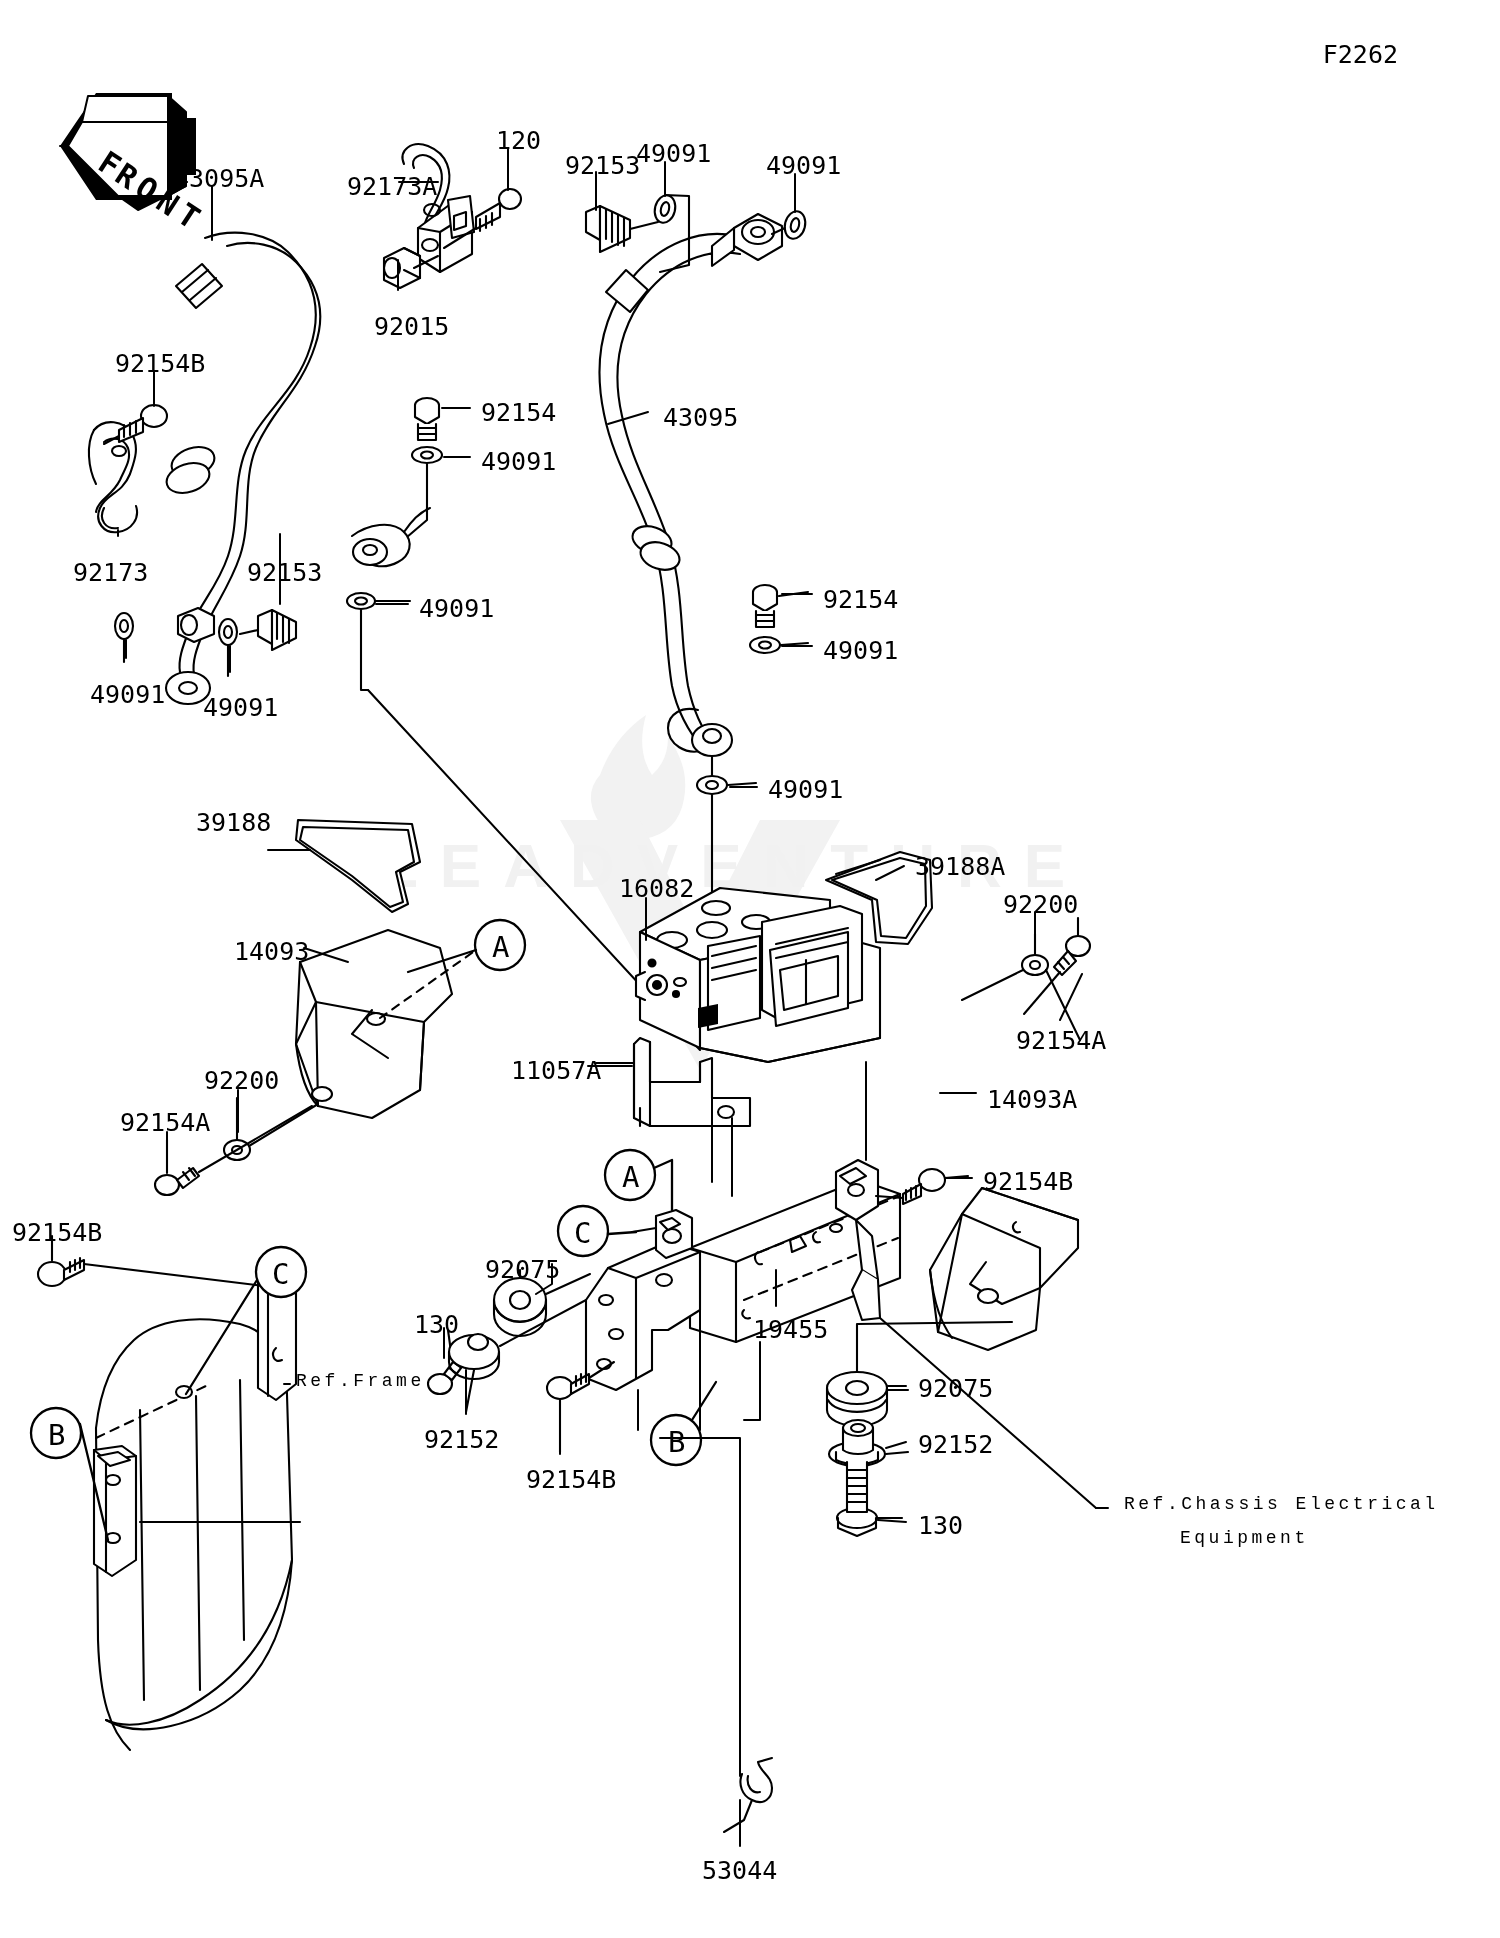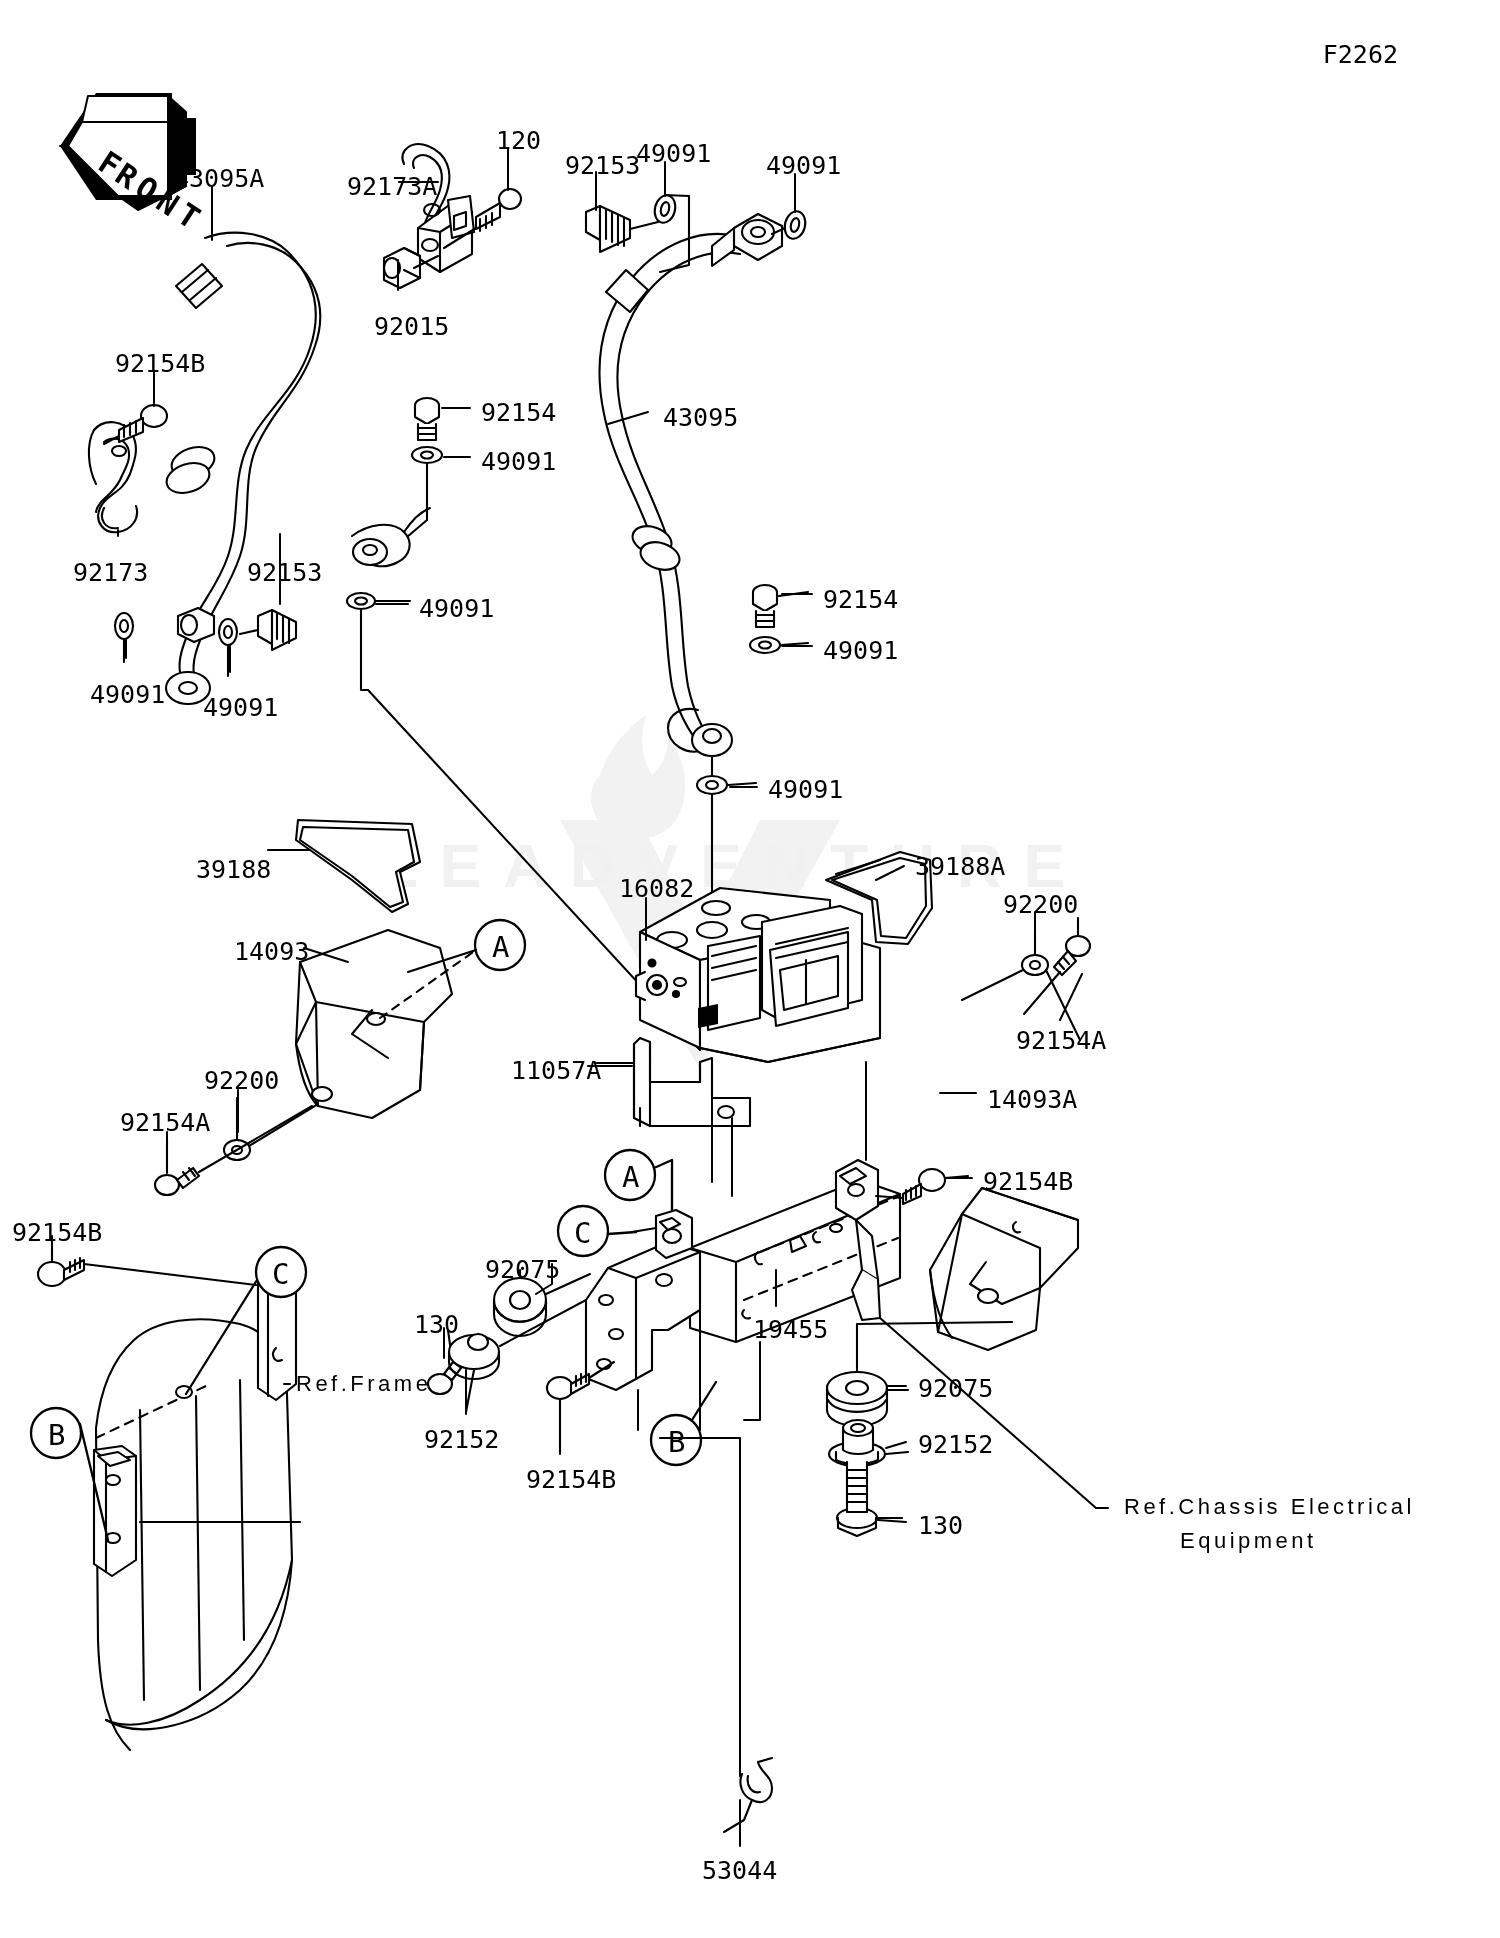--- a/index.html
+++ b/index.html
@@ -6,22 +6,22 @@
   body{width:1500px;height:1938px;position:relative;overflow:hidden;
        font-family:"DejaVu Sans Mono","Liberation Mono",monospace;color:#000;}
   #sheet{position:absolute;inset:0;}
   svg{position:absolute;top:0;left:0;width:1500px;height:1938px;}
   .code{position:absolute;font-family:"DejaVu Sans Mono","Liberation Mono",monospace;
         font-size:25px;white-space:nowrap;}
   .hdr{position:absolute;right:102px;top:40px;font-size:25px;
        font-family:"DejaVu Sans Mono","Liberation Mono",monospace;}
   .foot{position:absolute;left:0;width:1500px;text-align:center;top:1898px;
         font-size:25px;font-family:"Liberation Sans",sans-serif;}
-  .refl{position:absolute;font-size:22px;letter-spacing:3.5px;
-        font-family:Liberation Sans, sans-serif;white-space:pre;}
+  .refl{position:absolute;font-size:18px;letter-spacing:3.5px;
+        font-family:Liberation Mono, monospace;white-space:pre;}
   .wm{position:absolute;color:#f1f1f1;font-weight:bold;
       font-family:"Liberation Sans",sans-serif;user-select:none;}
 </style>
 </head>
 <body>
 
 <div id="sheet">
 
   <svg viewBox="0 0 1500 1938" aria-hidden="true">
     <g opacity="1" fill="#f2f2f2">
@@ -572,21 +572,21 @@
   <div class="code" style="left:663px;top:403px;">43095</div>
   <div class="code" style="left:481px;top:447px;">49091</div>
   <div class="code" style="left:73px;top:558px;">92173</div>
   <div class="code" style="left:247px;top:558px;">92153</div>
   <div class="code" style="left:419px;top:594px;">49091</div>
   <div class="code" style="left:823px;top:585px;">92154</div>
   <div class="code" style="left:90px;top:680px;">49091</div>
   <div class="code" style="left:203px;top:693px;">49091</div>
   <div class="code" style="left:823px;top:636px;">49091</div>
   <div class="code" style="left:768px;top:775px;">49091</div>
-  <div class="code" style="left:196px;top:855px;">39188</div>
+  <div class="code" style="left:196px;top:808px;">39188</div>
   <div class="code" style="left:915px;top:852px;">39188A</div>
   <div class="code" style="left:619px;top:874px;">16082</div>
   <div class="code" style="left:1003px;top:890px;">92200</div>
   <div class="code" style="left:234px;top:937px;">14093</div>
   <div class="code" style="left:1016px;top:1026px;">92154A</div>
   <div class="code" style="left:511px;top:1056px;">11057A</div>
   <div class="code" style="left:987px;top:1085px;">14093A</div>
   <div class="code" style="left:204px;top:1066px;">92200</div>
   <div class="code" style="left:120px;top:1108px;">92154A</div>
   <div class="code" style="left:983px;top:1167px;">92154B</div>

